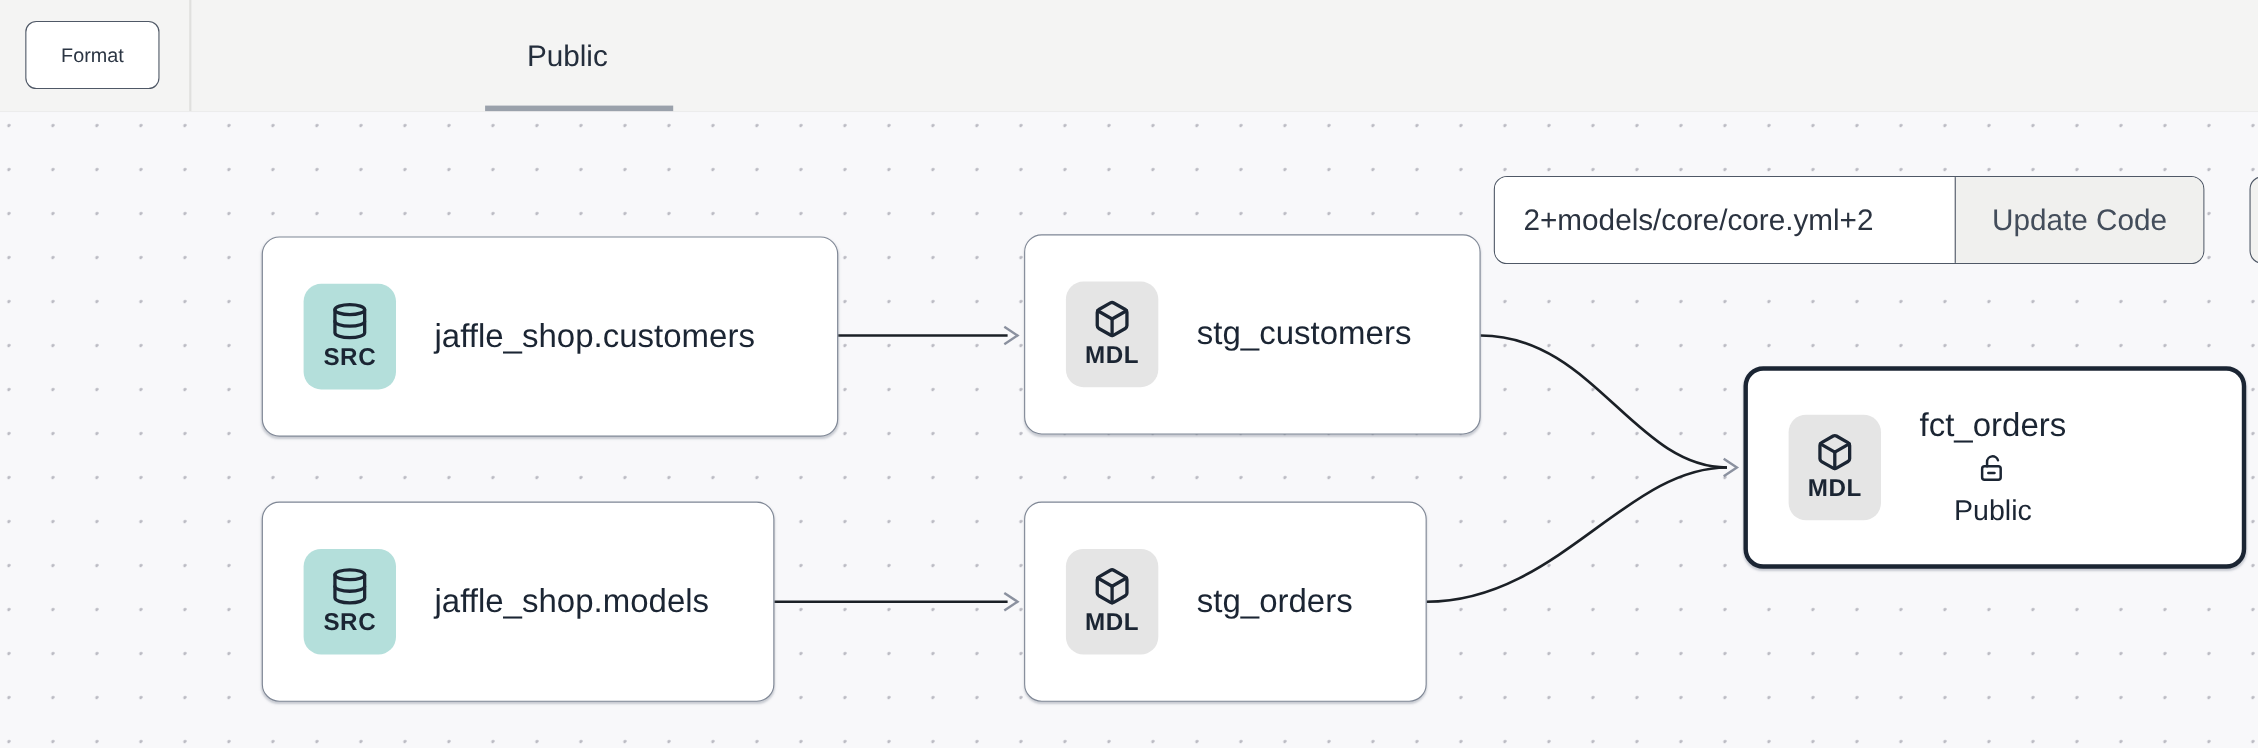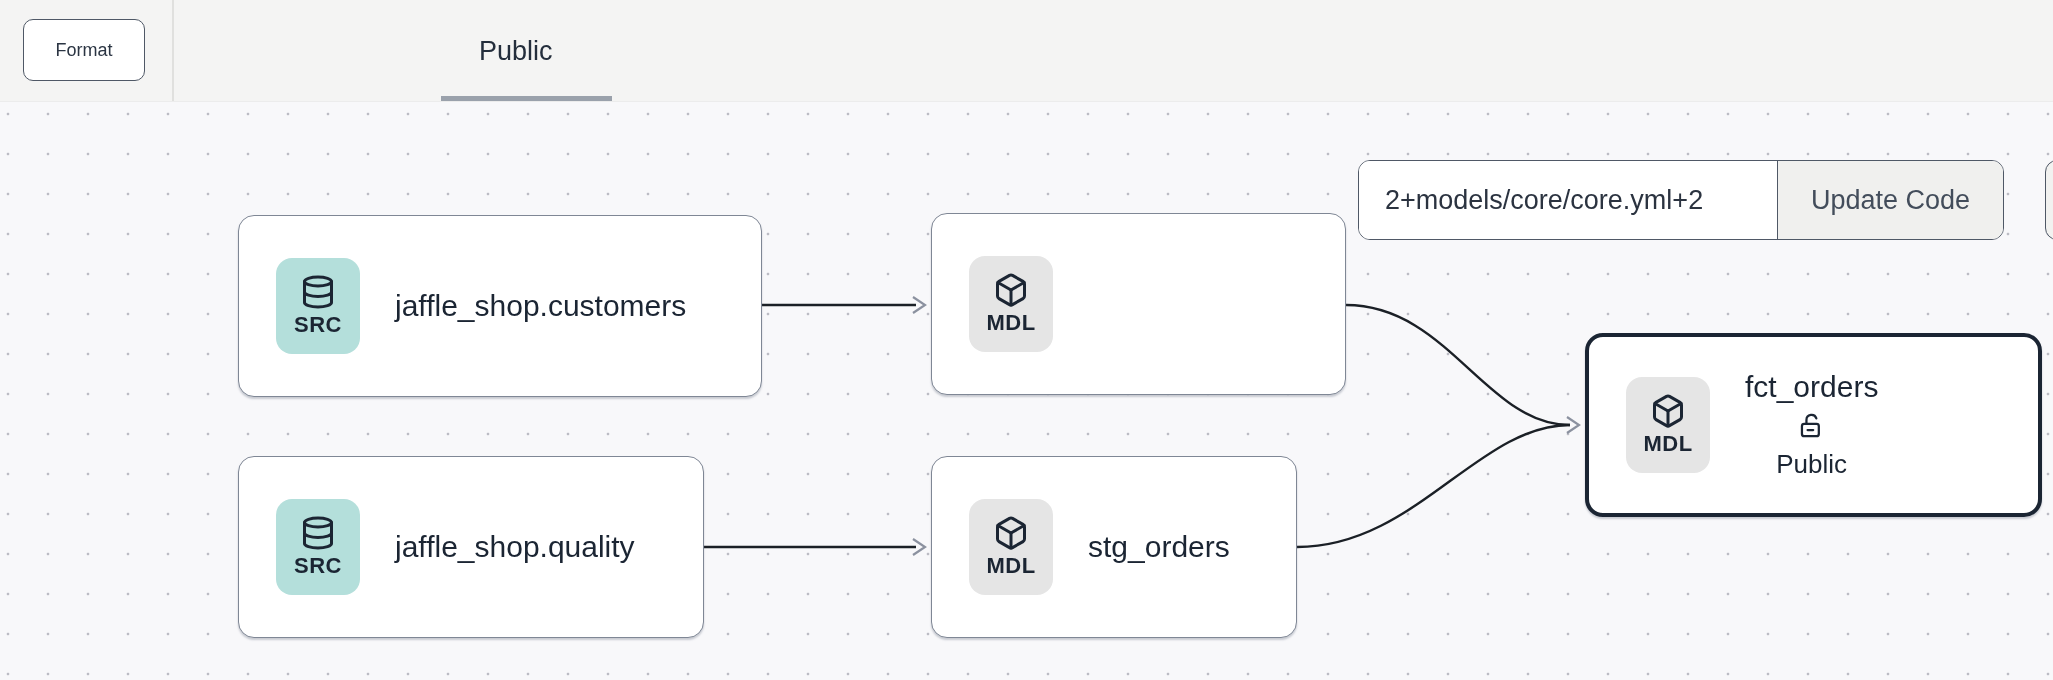--- a/index.html
+++ b/index.html
@@ -167,33 +167,36 @@
 
   <div class="node" id="node-stg-customers">
     <div class="node-badge badge-mdl">
       <svg viewBox="0 0 24 24">
         <path d="M21 8a2 2 0 0 0-1-1.73l-7-4a2 2 0 0 0-2 0l-7 4A2 2 0 0 0 3 8v8a2 2 0 0 0 1 1.73l7 4a2 2 0 0 0 2 0l7-4A2 2 0 0 0 21 16Z"></path>
         <path d="m3.3 7 8.7 5 8.7-5"></path>
         <path d="M12 22V12"></path>
       </svg>
       <span class="badge-label">MDL</span>
     </div>
+    <div class="node-text">
+      <span class="node-title">stg_customers</span>
+    </div>
   </div>
 
   <div class="node" id="node-jaffle-shop-orders">
     <div class="node-badge badge-src">
       <svg viewBox="0 0 24 24">
         <ellipse cx="12" cy="5" rx="9" ry="3"></ellipse>
         <path d="M3 5v14a9 3 0 0 0 18 0V5"></path>
         <path d="M3 12a9 3 0 0 0 18 0"></path>
       </svg>
       <span class="badge-label">SRC</span>
     </div>
     <div class="node-text">
-      <span class="node-title">jaffle_shop.quality</span>
+      <span class="node-title">jaffle_shop.models</span>
     </div>
   </div>
 
   <div class="node" id="node-stg-orders">
     <div class="node-badge badge-mdl">
       <svg viewBox="0 0 24 24">
         <path d="M21 8a2 2 0 0 0-1-1.73l-7-4a2 2 0 0 0-2 0l-7 4A2 2 0 0 0 3 8v8a2 2 0 0 0 1 1.73l7 4a2 2 0 0 0 2 0l7-4A2 2 0 0 0 21 16Z"></path>
         <path d="m3.3 7 8.7 5 8.7-5"></path>
         <path d="M12 22V12"></path>
       </svg>

